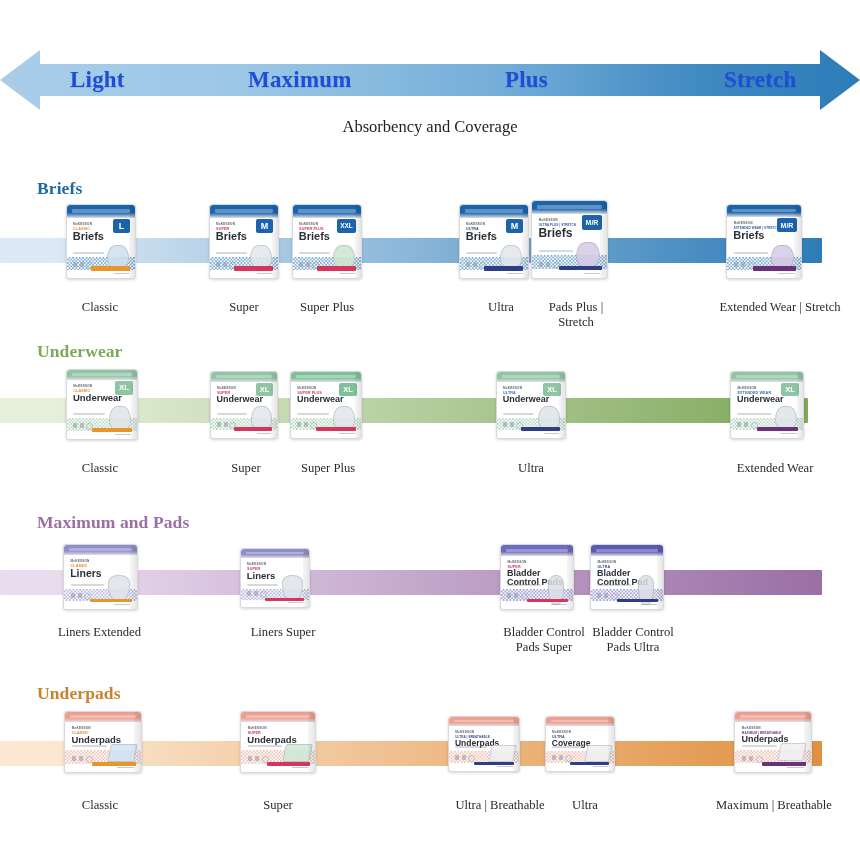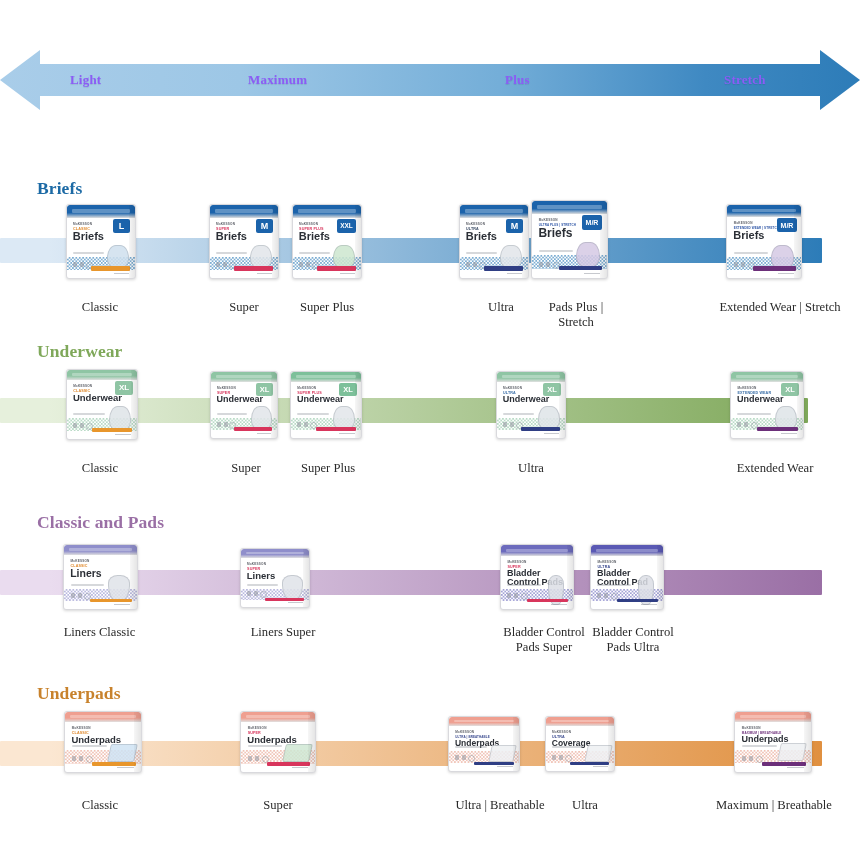--- a/index.html
+++ b/index.html
@@ -10,21 +10,21 @@
     overflow: hidden;
   }
   #page { position: relative; width: 860px; height: 860px; }
 
   
   .arrow-wrap { position: absolute; left: 0; top: 48px; width: 860px; height: 64px; }
   .arrow-svg { display: block; width: 860px; height: 64px; }
   .arrow-labels { position: absolute; left: 0; top: 0; width: 860px; height: 64px; }
   .arrow-label {
     position: absolute; top: 50%; transform: translateY(-50%);
-    color: #8b5cf6; font-weight: bold; font-size: 13px;
+    color: #1d4ed8; font-weight: bold; font-size: 23px;
     letter-spacing: .2px; white-space: nowrap;
     text-shadow: 0 1px 1px rgba(0,0,0,.10);
   }
   .axis-caption {
     position: absolute; left: 0; top: 117px; width: 860px;
     text-align: center; font-size: 16.5px; color: #1d1d1d;
   }
 
   
   .section { position: absolute; left: 0; width: 860px; }
@@ -138,20 +138,21 @@
       </defs>
       <path d="M 0,32 L 40,2 L 40,16 L 820,16 L 820,2 L 860,32 L 820,62 L 820,48 L 40,48 L 40,62 Z" fill="url(#arrowGrad)"></path>
     </svg>
     <div class="arrow-labels">
       <span class="arrow-label" style="left: 70px;">Light</span>
       <span class="arrow-label" style="left: 248px;">Maximum</span>
       <span class="arrow-label" style="left: 505px;">Plus</span>
       <span class="arrow-label" style="left: 724px;">Stretch</span>
     </div>
   </div>
+  <div class="axis-caption">Absorbency and Coverage</div>
 
   <div id="sections-root">
       <div class="section" style="top: 178px; height: 170px;">
         <div class="section-title" style="color: rgb(28, 106, 165);">Briefs</div>
         <div class="band" style="top: 60px; width: 822px; background: linear-gradient(90deg, rgb(220, 233, 245) 0%, rgb(220, 233, 245) 6%, rgb(45, 124, 184) 100%);"></div>
         <div class="product" style="left: 0px; top: 0px; width: 860px;">
           <div class="pack" style="left: 66px; top: 26px; width: 70px; height: 75px;">
             <div class="pack-lid" style="height: 13px; background: linear-gradient(rgb(27, 99, 171) 0%, rgb(27, 99, 171) 60%, rgba(0, 0, 0, 0.12) 100%);">
               <div class="pack-lid-inner"></div>
             </div>
@@ -403,21 +404,21 @@
             </div>
             <div class="count-pill" style="left: 19.98px; top: 50px; width: 7px; height: 7px;"></div>
             <div class="bottom-stripe" style="bottom: 6.8px; width: 41.44px; background: rgb(108, 47, 122);"></div>
             <div class="fineprint" style="bottom: 4px;"></div>
             <div class="pack-side"></div>
           </div>
           <div class="caption" style="left: 720px; top: 120px; width: 110px; white-space: pre-line;">Extended Wear</div>
         </div>
       </div>
       <div class="section" style="top: 512px; height: 170px;">
-        <div class="section-title" style="color: rgb(154, 111, 165);">Classic and Pads</div>
+        <div class="section-title" style="color: rgb(154, 111, 165);">Maximum and Pads</div>
         <div class="band" style="top: 58px; width: 822px; background: linear-gradient(90deg, rgb(234, 220, 239) 0%, rgb(234, 220, 239) 6%, rgb(154, 111, 165) 100%);"></div>
         <div class="product" style="left: 0px; top: 0px; width: 860px;">
           <div class="pack" style="left: 63px; top: 32px; width: 75px; height: 66px;">
             <div class="pack-lid" style="height: 10px; background: linear-gradient(rgb(143, 142, 203) 0%, rgb(143, 142, 203) 60%, rgba(0, 0, 0, 0.12) 100%);">
               <div class="pack-lid-inner"></div>
             </div>
             <div class="checker" style="top: 44px; height: 12px; background: repeating-conic-gradient(rgb(143, 142, 203) 0%, rgb(143, 142, 203) 25%, rgba(255, 255, 255, 0) 0%, rgba(255, 255, 255, 0) 50%) 0% 0% / 3.4px 3.4px; opacity: 0.62;"></div>
             <div class="brand" style="top: 14px;">McKESSON</div>
             <div class="sub-label" style="top: 19px; color: rgb(224, 138, 46); font-size: 3.7px;">CLASSIC</div>
             <div class="prod-name" style="top: 23px; font-size: 10.5px; white-space: pre-line;">Liners</div>
@@ -425,21 +426,21 @@
             <div class="graphic pad" style="left: 44px; top: 30px; width: 22px; height: 26px; background: rgb(224, 227, 233); border: 1px solid rgba(120, 130, 140, 0.35);"></div>
             <div class="icons-row" style="top: 48px;">
               <i style="width: 4px; height: 5px;"></i>
               <i style="width: 4px; height: 5px;"></i>
             </div>
             <div class="count-pill" style="left: 20.25px; top: 48px; width: 7px; height: 7px;"></div>
             <div class="bottom-stripe" style="bottom: 6.6px; width: 42px; background: rgb(232, 150, 44);"></div>
             <div class="fineprint" style="bottom: 4px;"></div>
             <div class="pack-side"></div>
           </div>
-          <div class="caption" style="left: 42px; top: 113px; width: 115px; white-space: pre-line;">Liners Classic</div>
+          <div class="caption" style="left: 42px; top: 113px; width: 115px; white-space: pre-line;">Liners Extended</div>
         </div>
         <div class="product" style="left: 0px; top: 0px; width: 860px;">
           <div class="pack" style="left: 240px; top: 36px; width: 70px; height: 60px;">
             <div class="pack-lid" style="height: 9px; background: linear-gradient(rgb(143, 142, 203) 0%, rgb(143, 142, 203) 60%, rgba(0, 0, 0, 0.12) 100%);">
               <div class="pack-lid-inner"></div>
             </div>
             <div class="checker" style="top: 40px; height: 11px; background: repeating-conic-gradient(rgb(143, 142, 203) 0%, rgb(143, 142, 203) 25%, rgba(255, 255, 255, 0) 0%, rgba(255, 255, 255, 0) 50%) 0% 0% / 3.4px 3.4px; opacity: 0.62;"></div>
             <div class="brand" style="top: 13px;">McKESSON</div>
             <div class="sub-label" style="top: 18px; color: rgb(216, 53, 92); font-size: 3.7px;">SUPER</div>
             <div class="prod-name" style="top: 22px; font-size: 9.5px; white-space: pre-line;">Liners</div>

